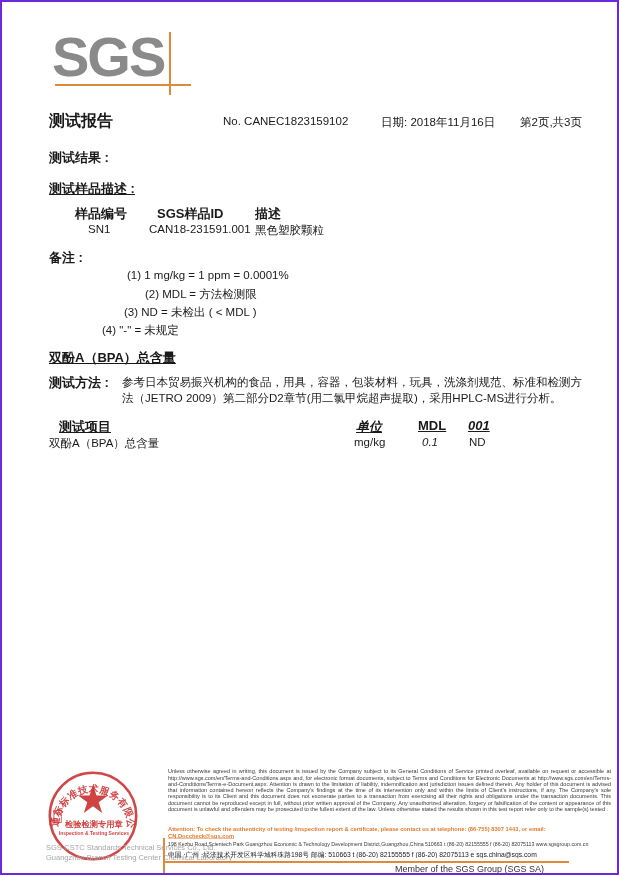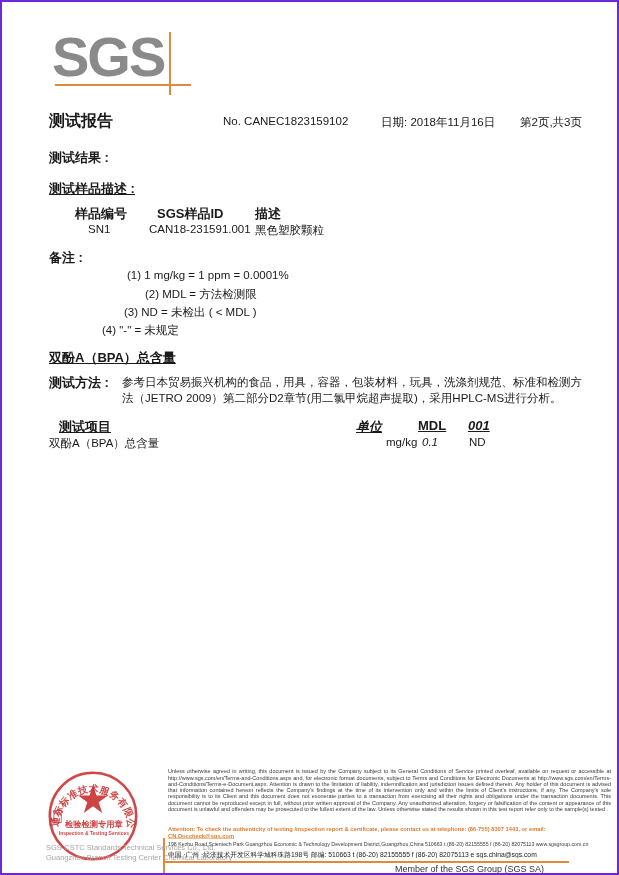--- a/index.html
+++ b/index.html
@@ -80,21 +80,21 @@
 
   <div class="abs label-bold u" style="left:47px; top:347px;">双酚A（BPA）总含量</div>
   <div class="abs label-bold" style="left:47px; top:372px;">测试方法 :</div>
   <div class="abs body-txt" style="left:120px; top:372px; width:462px; white-space:normal; line-height:16px;">参考日本贸易振兴机构的食品，用具，容器，包装材料，玩具，洗涤剂规范、标准和检测方法（JETRO 2009）第二部分D2章节(用二氯甲烷超声提取)，采用HPLC-MS进行分析。</div>
 
   <div class="abs label-bold u" style="left:57px; top:416px;">测试项目</div>
   <div class="abs label-bold u it" style="left:354px; top:416px;">单位</div>
   <div class="abs label-bold u" style="left:416px; top:416px;">MDL</div>
   <div class="abs label-bold u it" style="left:466px; top:416px;text-align:right;">001</div>
   <div class="abs body-txt" style="left:47px; top:434px;">双酚A（BPA）总含量</div>
-  <div class="abs body-txt" style="left:352px; top:434px;margin-left:32px;">mg/kg</div>
+  <div class="abs body-txt" style="left:352px; top:434px;">mg/kg</div>
   <div class="abs body-txt" style="left:420px; top:434px;font-style:italic;">0.1</div>
   <div class="abs body-txt" style="left:467px; top:434px;">ND</div>
 
   <div class="abs stamp-wrap">
     <svg width="94" height="92" viewBox="0 0 100 100">
       <circle cx="50" cy="50" r="47" fill="none" stroke="#cc3333" stroke-width="2.8" opacity="0.9"></circle>
       <path id="rimPath" d="M 12,62 A 38,38 0 1 1 88,62" fill="none"></path>
       <text font-size="10.5" font-weight="bold" fill="#cc3333" opacity="0.9" letter-spacing="0.5">
         <textPath href="#rimPath" startOffset="0">通标标准技术服务有限公司广州分公司</textPath>
       </text>

